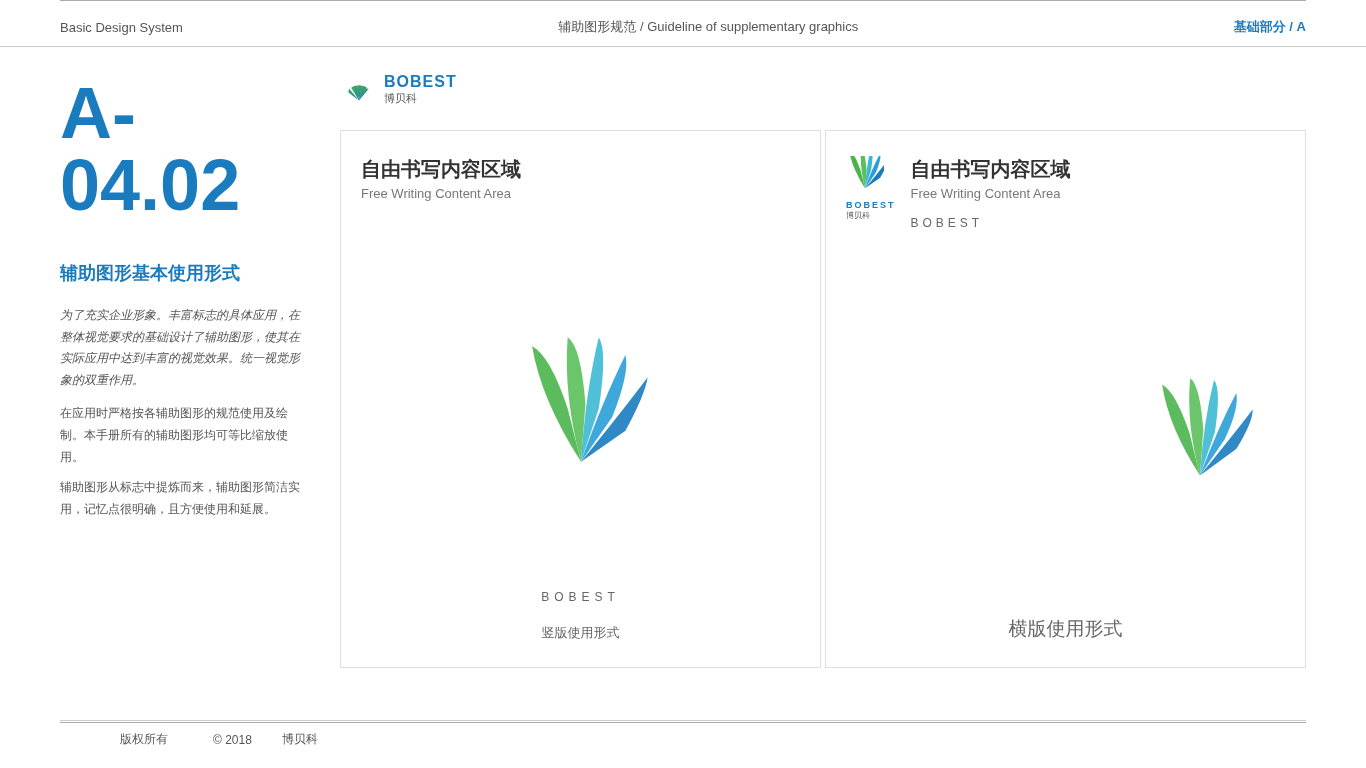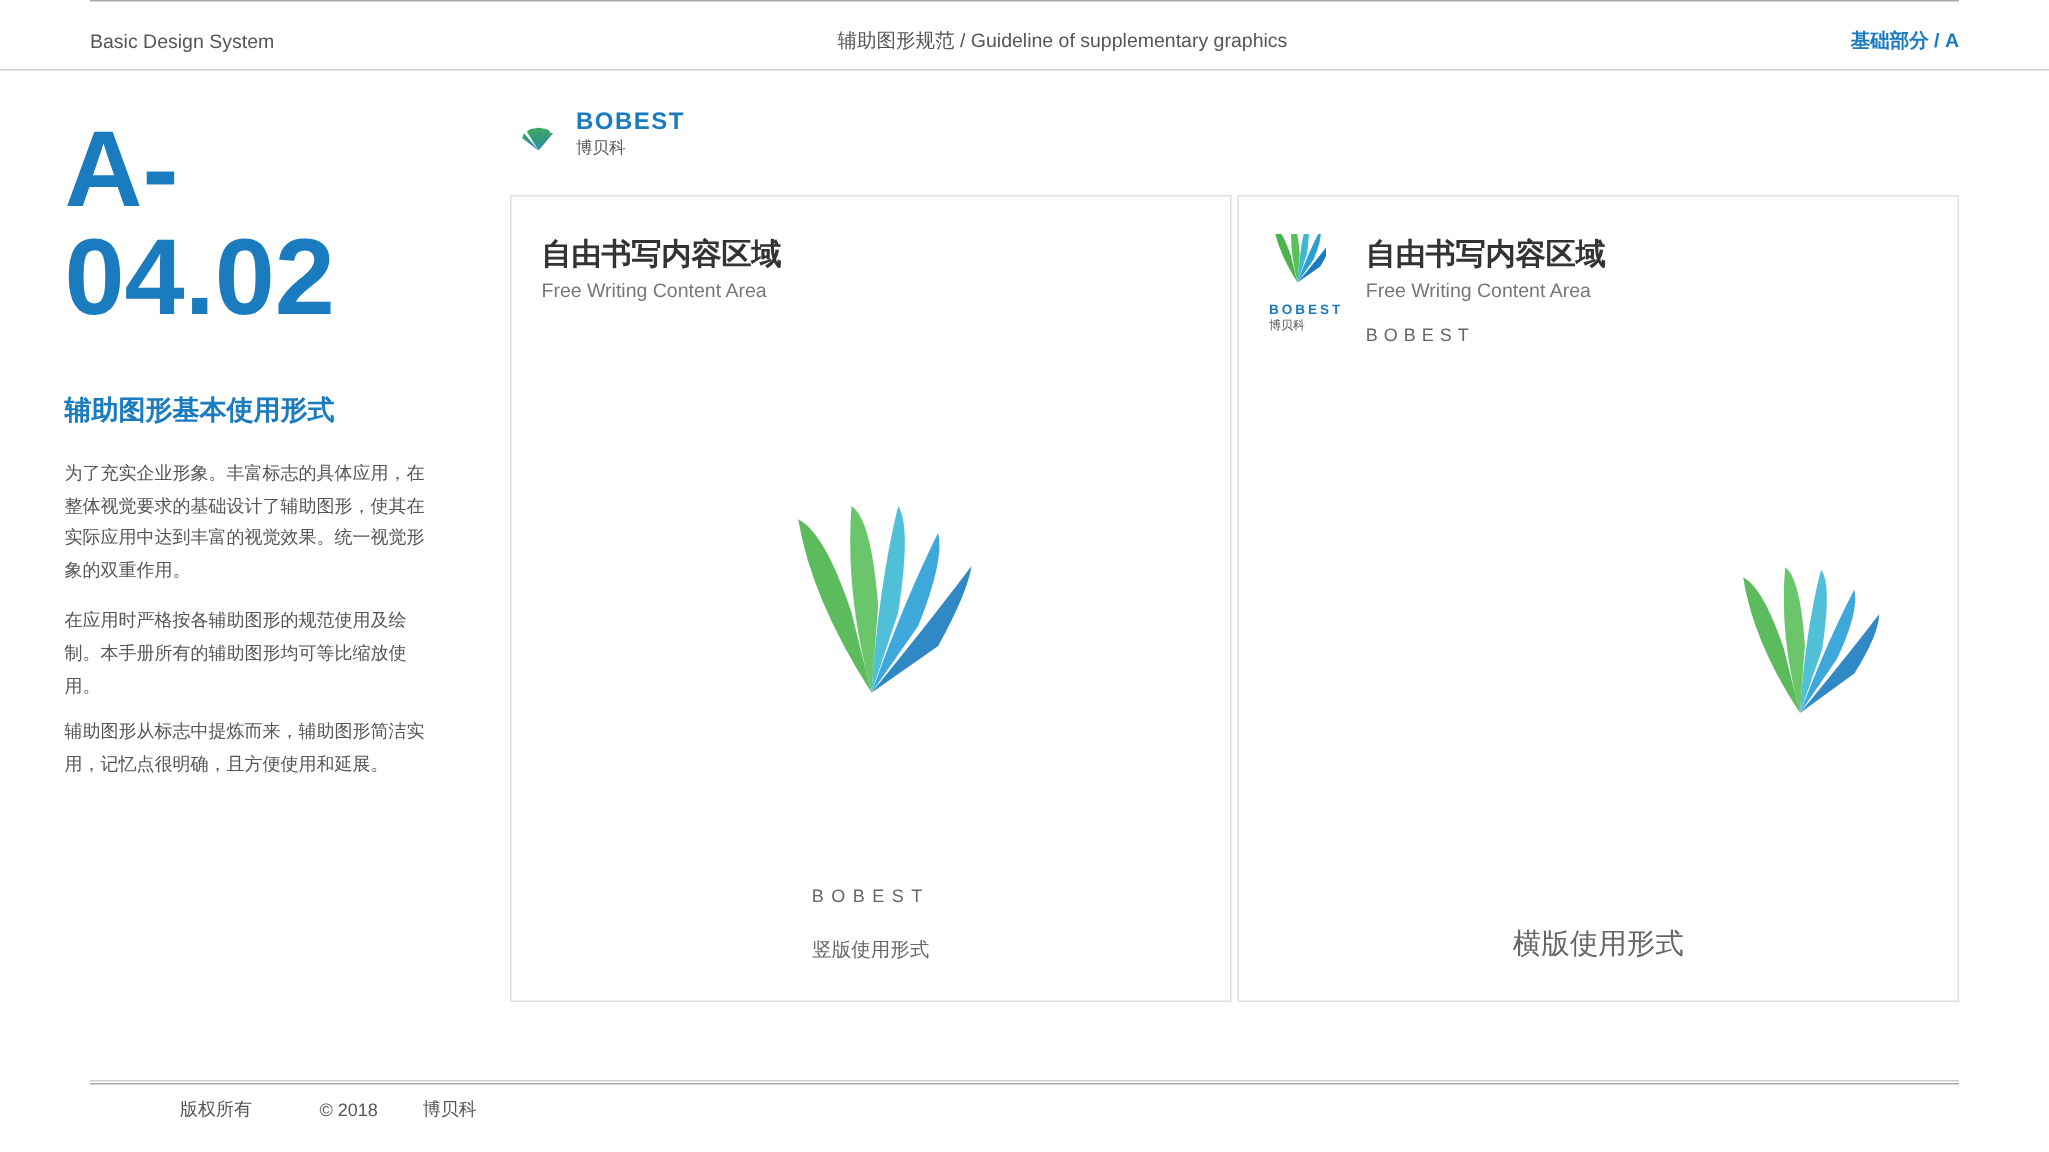--- a/index.html
+++ b/index.html
@@ -32,21 +32,21 @@
     }
 
     .top-bar-right {
       font-size: 13px;
       color: #1a7bbf;
       font-weight: bold;
     }
 
     .main-content {
       display: flex;
-      padding: 0 43px;
+      padding: 0 60px;
       height: calc(768px - 60px - 50px);
     }
 
     .left-panel {
       width: 280px;
       flex-shrink: 0;
       padding-top: 30px;
       padding-right: 30px;
     }
 
@@ -100,21 +100,21 @@
 </div>
 
 <div class="main-content">
 
   <div class="left-panel">
     <div class="page-number">A-04.02</div>
 
     <div class="section-title">辅助图形基本使用形式</div>
 
     <div class="section-text">
-      <p style="margin-bottom:12px;">为了充实企业形象。丰富标志的具体应用，在整体视觉要求的基础设计了辅助图形，使其在实际应用中达到丰富的视觉效果。统一视觉形象的双重作用。</p>
+      <p style="margin-bottom:12px;font-style:italic;">为了充实企业形象。丰富标志的具体应用，在整体视觉要求的基础设计了辅助图形，使其在实际应用中达到丰富的视觉效果。统一视觉形象的双重作用。</p>
       <p style="margin-bottom:9px;">在应用时严格按各辅助图形的规范使用及绘制。本手册所有的辅助图形均可等比缩放使用。</p>
       <p>辅助图形从标志中提炼而来，辅助图形简洁实用，记忆点很明确，且方便使用和延展。</p>
     </div>
   </div>
 
   <div class="right-panel">
 
     <div style="position:absolute;left:340px;top:70px;display:flex;align-items:center;">
 
       <svg width="38" height="38" viewBox="0 0 100 100">

